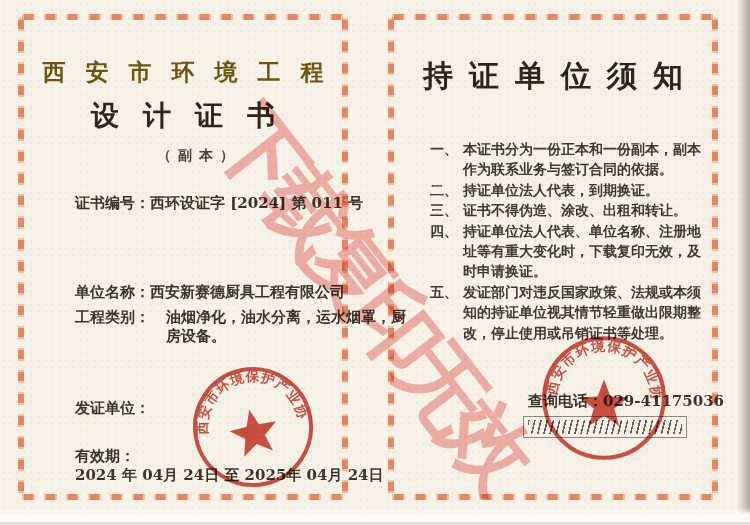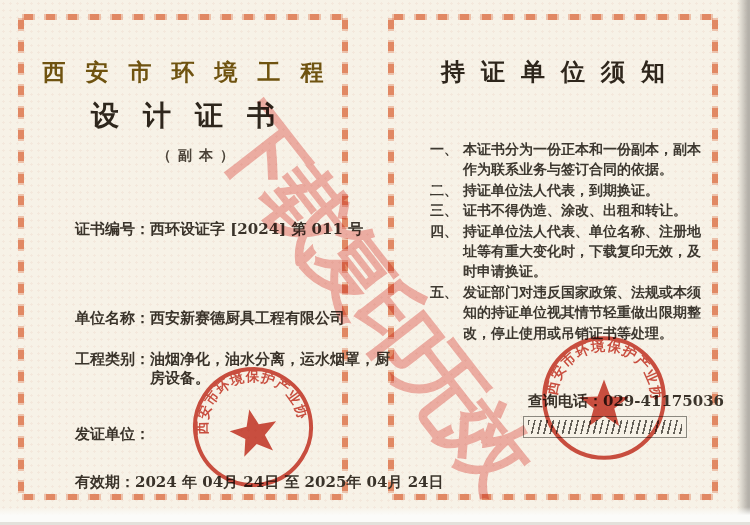--- a/index.html
+++ b/index.html
@@ -24,33 +24,33 @@
   
   .org-title{position:absolute;left:18px;top:57px;width:330px;z-index:10;
     text-align:center;font-size:23px;font-weight:bold;color:#6f5310;
     letter-spacing:20px;padding-left:20px;box-sizing:border-box;}
   .doc-title{position:absolute;left:18px;top:97px;width:330px;z-index:10;
     text-align:center;font-size:28px;font-weight:bold;color:#2e261c;
     letter-spacing:24px;padding-left:24px;box-sizing:border-box;}
   .copy-type{position:absolute;left:34px;top:147px;width:330px;z-index:10;
     text-align:center;font-size:14px;font-weight:bold;color:#4a4238;letter-spacing:7px;}
   .field{position:absolute;left:75px;z-index:10;display:flex;align-items:flex-start;
-    font-size:15px;font-weight:bold;color:#3a332a;line-height:19px;margin-top:26px;}
+    font-size:15px;font-weight:bold;color:#3a332a;line-height:19px;}
   .flabel{flex:none;}
   .f-number{top:194px;}
   .f-grade{top:239px;}
   .f-grade .gap{width:20px;flex:none;}
   .f-company{top:283px;}
-  .f-category{top:324px;}
+  .f-category{top:308px;gap:16px;}
   .f-category .fvalue{width:254px;}
   .f-issuer{top:399px;text-align:right;}
-  .f-validity{top:447px;}
+  .f-validity{top:447px;flex-direction:column;}
   
   .notice-title{position:absolute;left:388px;top:56px;width:330px;z-index:10;
-    text-align:center;font-size:24px;font-weight:bold;color:#2e261c;
+    text-align:center;font-size:30px;font-weight:bold;color:#2e261c;
     letter-spacing:16px;padding-left:16px;box-sizing:border-box;}
   .notices{position:absolute;left:430px;top:139px;width:280px;z-index:10;}
   .notice{display:flex;align-items:flex-start;font-size:14px;font-weight:bold;
     color:#3d3830;line-height:20.4px;}
   .nnum{flex:none;width:33px;}
   .ntext{width:245px;}
   .phone{position:absolute;left:528px;top:392px;z-index:10;font-size:15px;
     font-weight:bold;color:#3a332a;}
   .barcode{position:absolute;left:523px;top:416px;width:164px;height:22px;z-index:10;
     border:1.5px solid #8b887f;background:#f6f1e6;box-sizing:border-box;}

